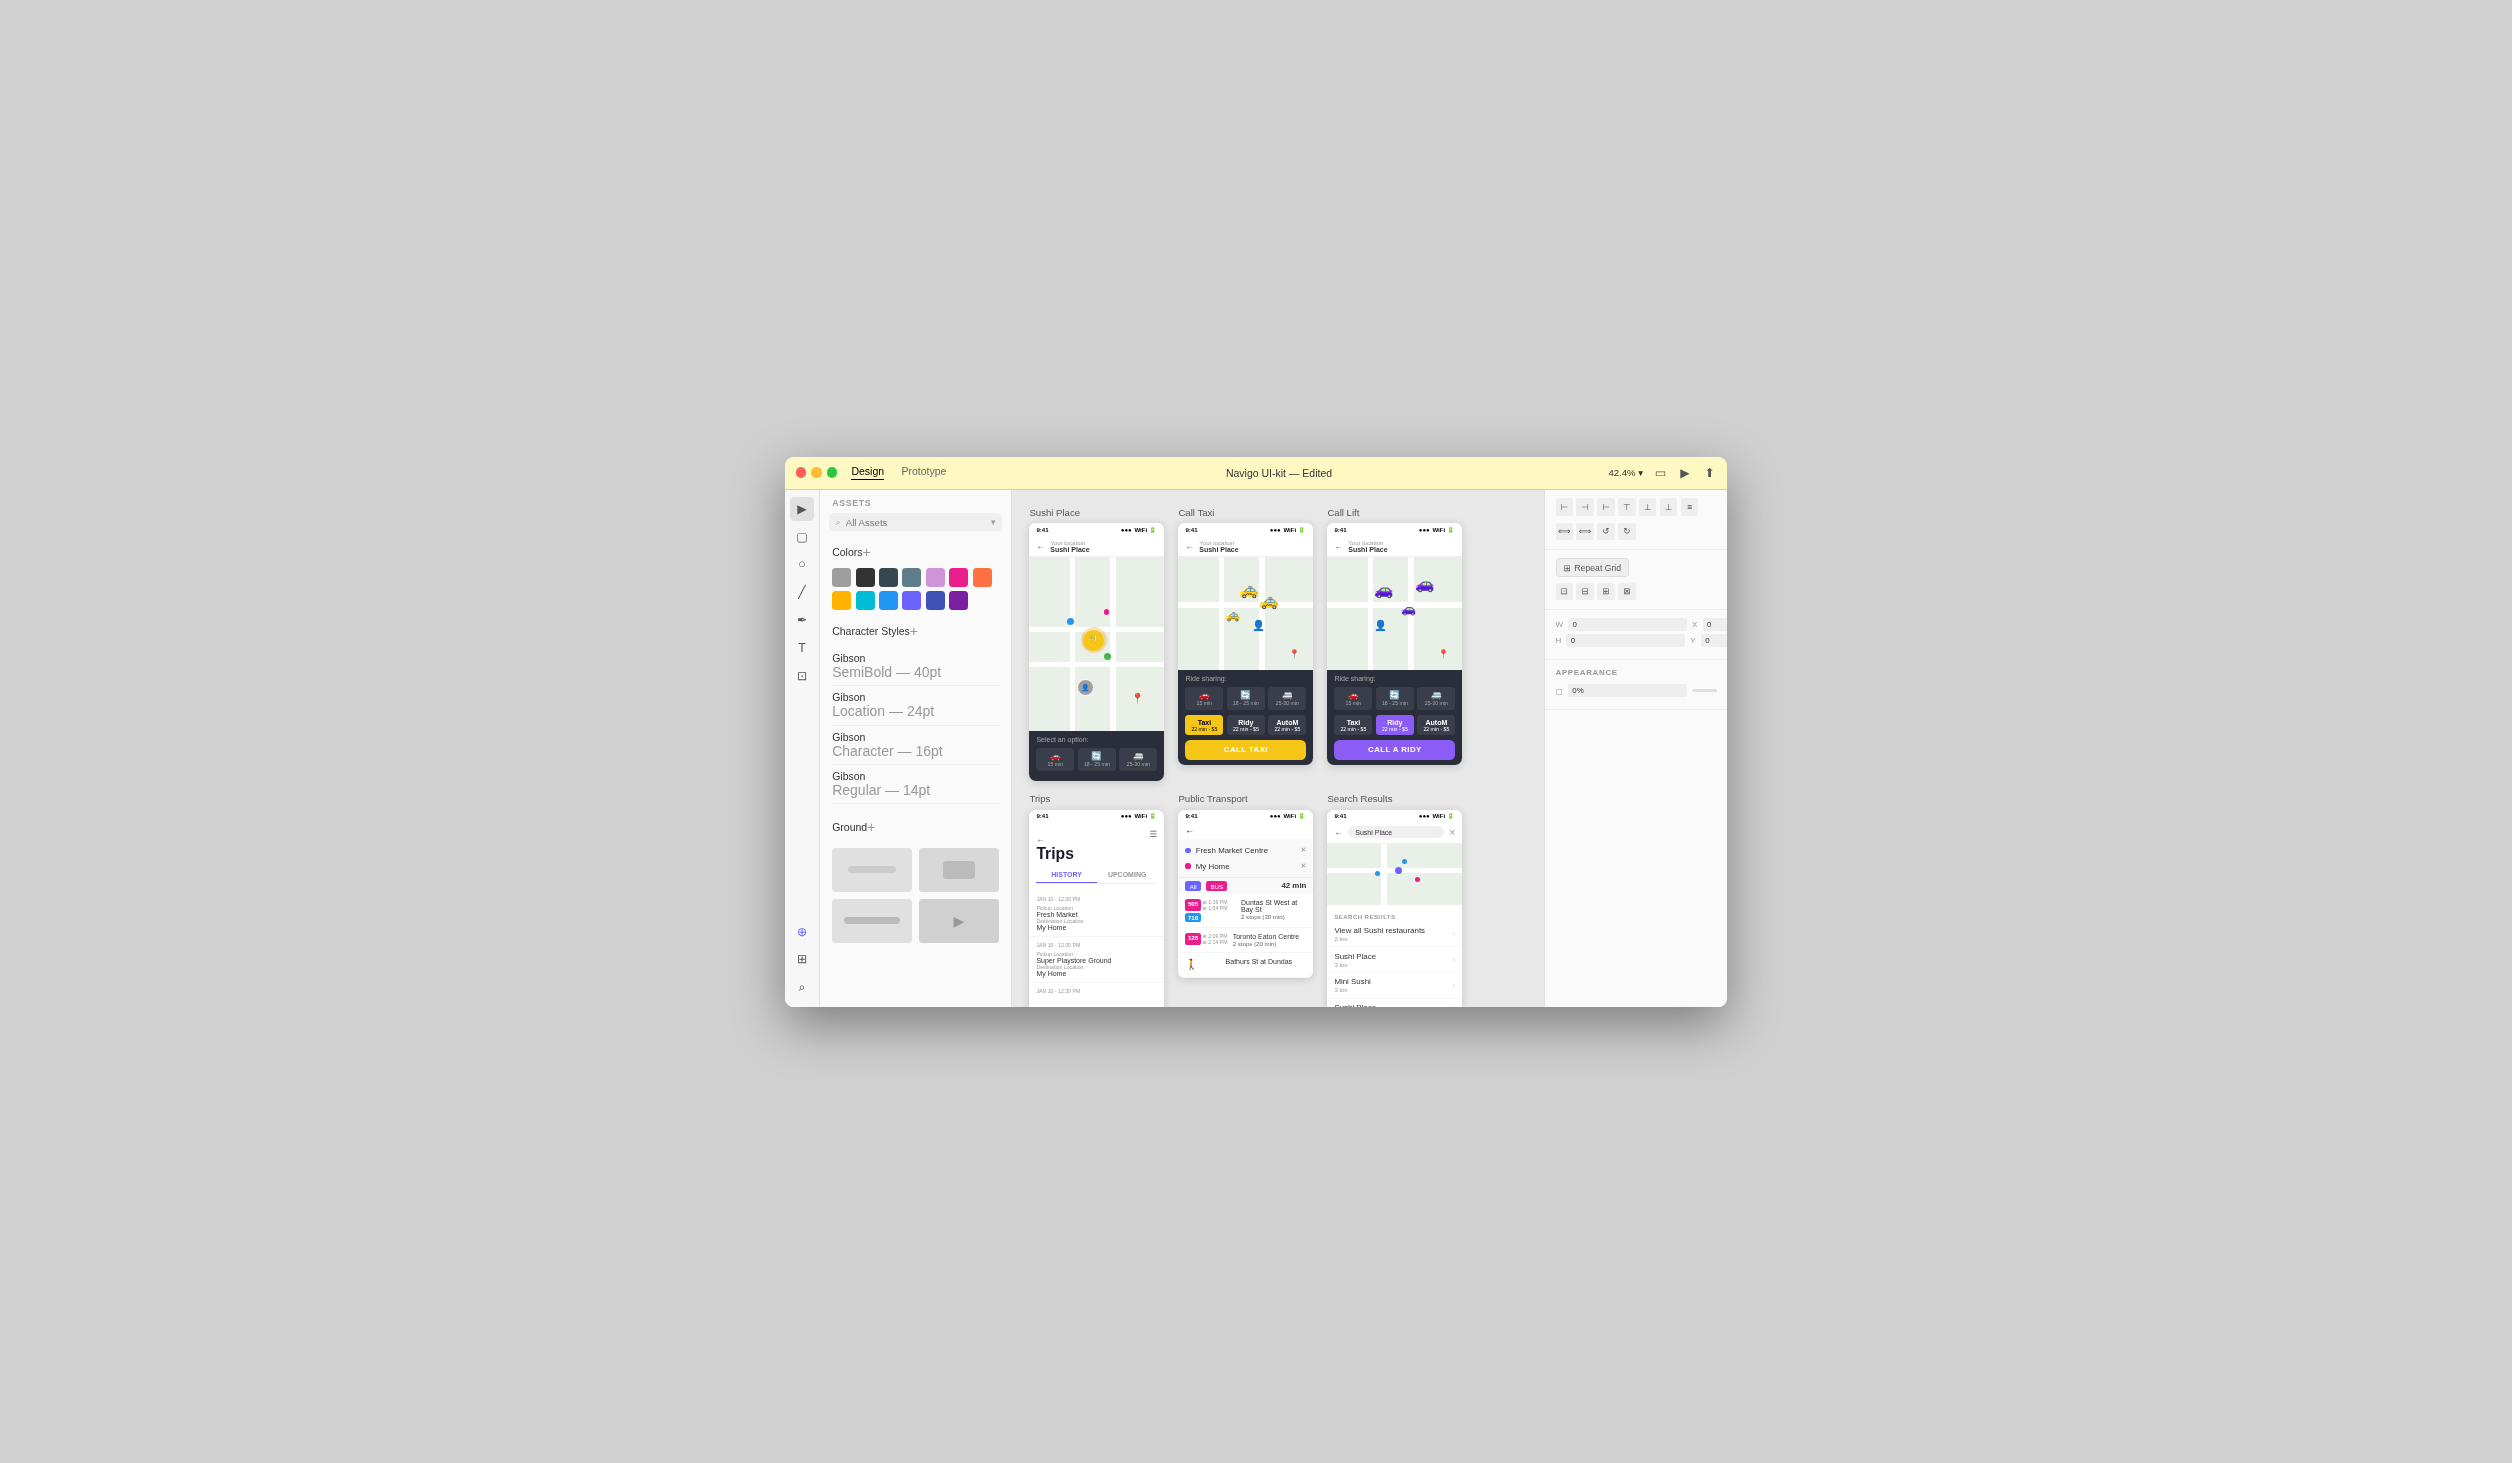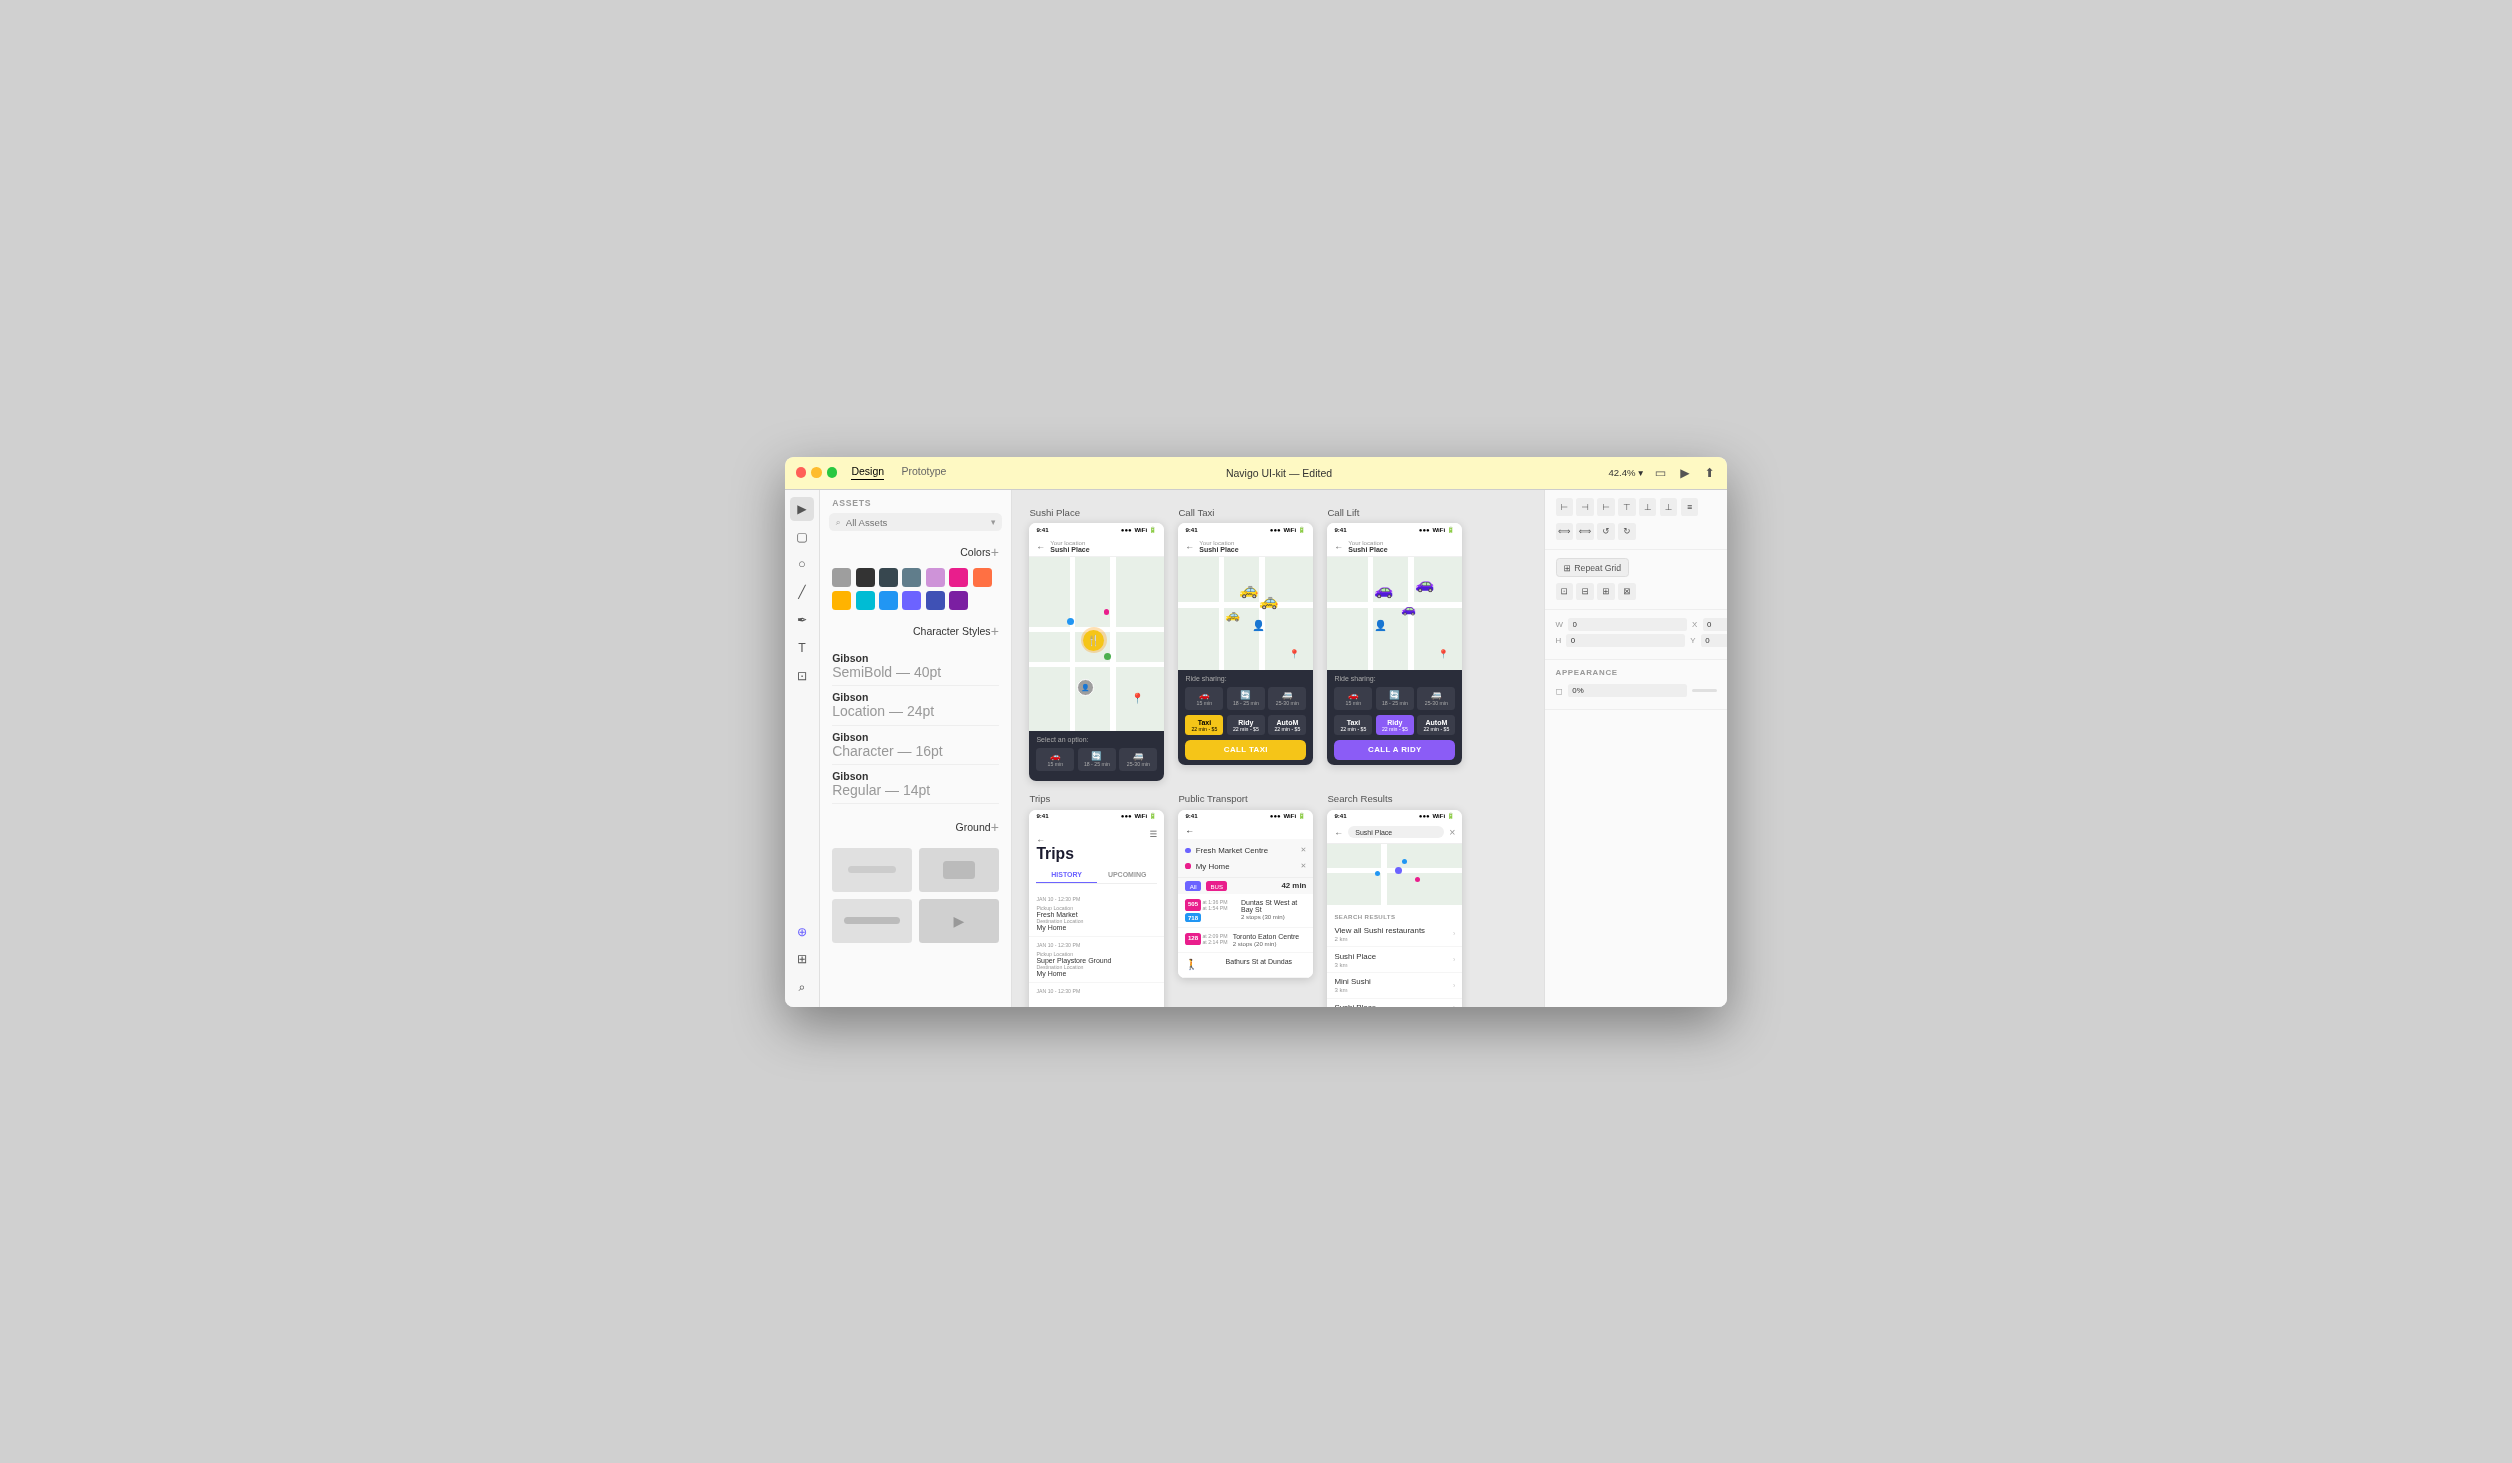--- a/index.html
+++ b/index.html
@@ -139,21 +139,21 @@
       border-radius: 5.2px;
       padding: 3.5px 7px;
     }
     .assets-search input {
       border: none; background: transparent;
       font-size: 9.6px; color: #333; outline: none; flex: 1;
     }
     .section-header {
       display: flex;
       align-items: center;
-      justify-content: flex-end;
+      justify-content: flex-start;
       padding: 5.2px 12.2px;
     }
     .section-title {
       font-size: 10.5px;
       font-weight: 500;
       color: #333;
     }
     .add-btn {
       color: #999;
       font-size: 14px;
@@ -175,21 +175,21 @@
     
     .char-styles {
       padding: 3.5px 12.2px;
     }
     .char-style-item {
       padding: 5.2px 0;
       border-bottom: 0.9px solid #eee;
     }
     .char-style-name {
       font-size: 10.5px;
-      font-weight: 700;
+      font-weight: 400;
       color: #333;
     }
     .char-style-desc {
       font-size: 14px;
       color: #999;
     }
     
     .symbols-section {
       padding: 3.5px 12.2px;
     }

